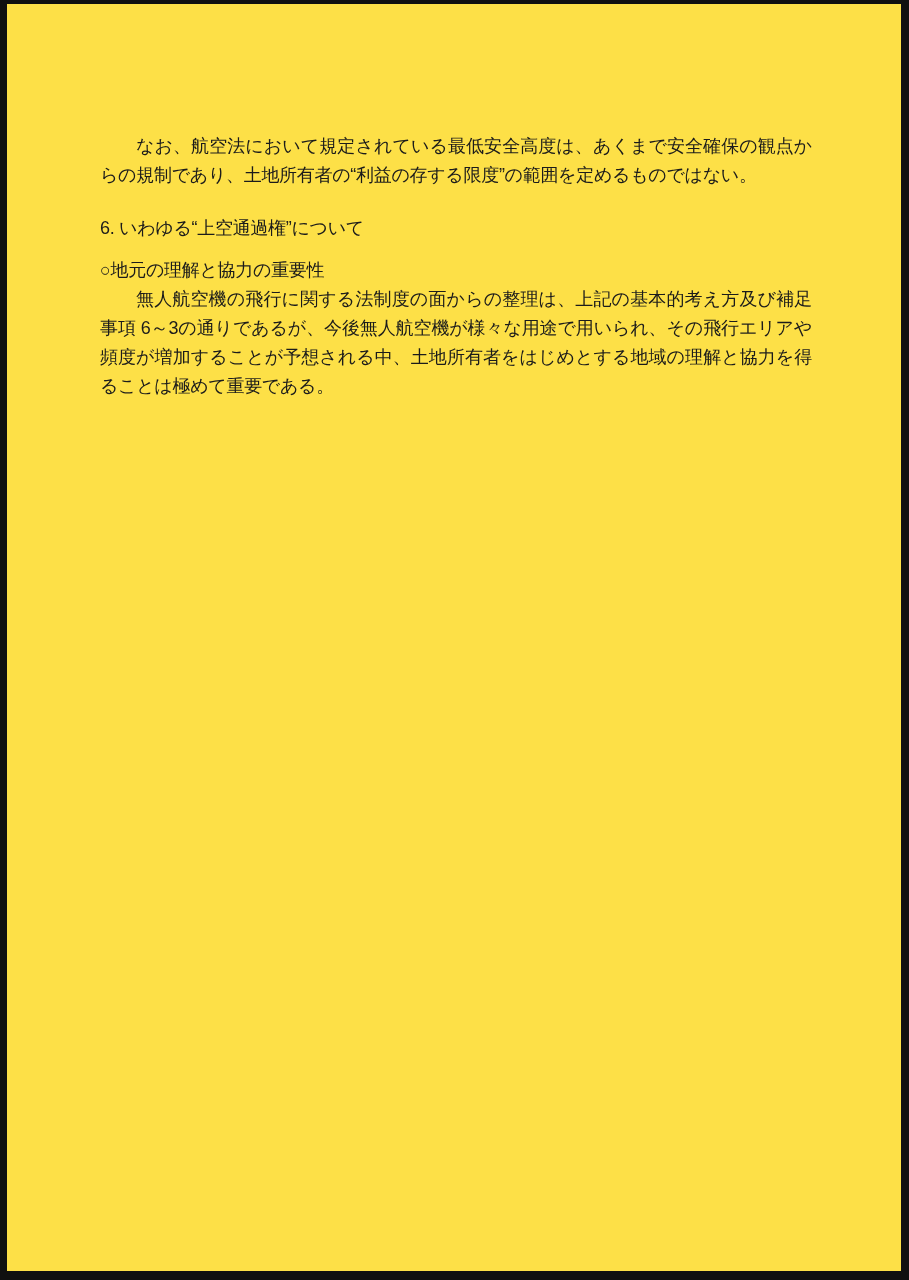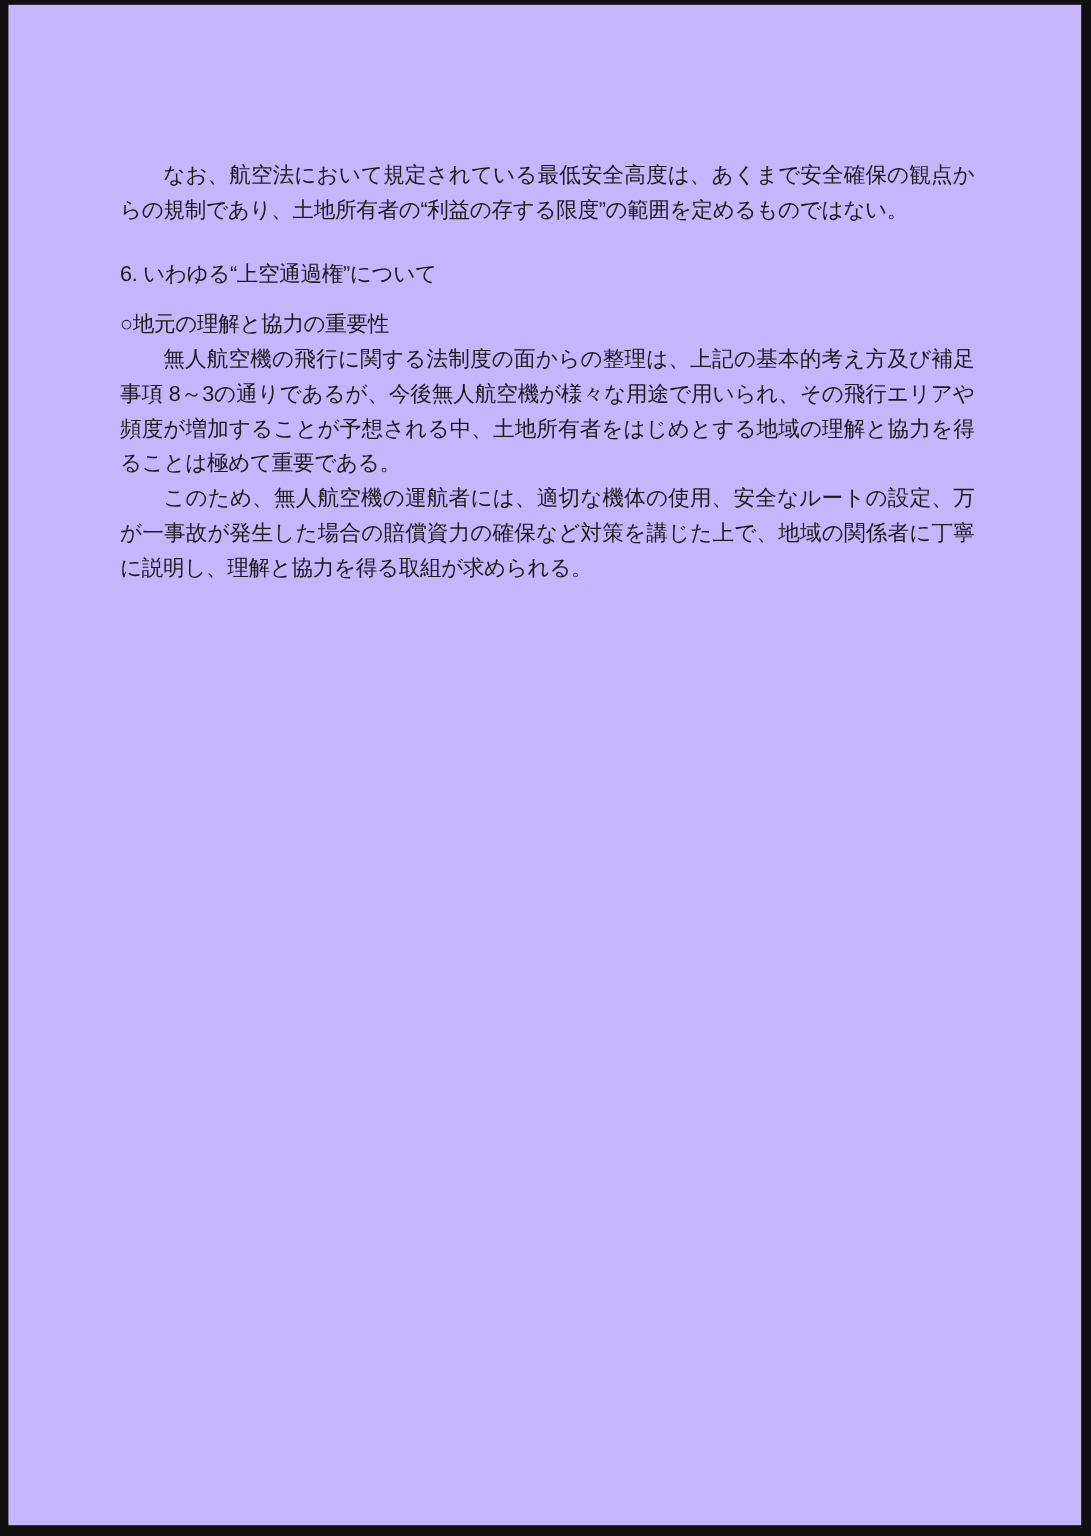--- a/index.html
+++ b/index.html
@@ -15,21 +15,21 @@
     height: 1280px;
     background: #101010;
     overflow: hidden;
   }
   .page {
     position: absolute;
     left: 7px;
     top: 4px;
     right: 8px;
     bottom: 9px;
-    background: #c4b5fd;
+    background: #fde047;
   }
   .content {
     position: absolute;
     left: 93px;
     top: 128px;
     width: 712px;
     color: #1b1b1b;
     font-size: 18px;
     line-height: 29px;
     text-align: justify;
@@ -64,20 +64,19 @@
       <p class="para">なお、航空法において規定されている最低安全高度は、あくまで安全確保の観点からの規制であり、土地所有者の“利益の存する限度”の範囲を定めるものではない。</p>
 
       <h2 class="heading heading-num">6. いわゆる“上空通過権”について</h2>
 
 
 
 
 
       <h2 class="heading heading-circle">○地元の理解と協力の重要性</h2>
 
-      <p class="para">無人航空機の飛行に関する法制度の面からの整理は、上記の基本的考え方及び補足事項 8～3の通りであるが、今後無人航空機が様々な用途で用いられ、その飛行エリアや頻度が増加することが予想される中、土地所有者をはじめとする地域の理解と協力を得ることは極めて重要である。</p>
+      <p class="para">無人航空機の飛行に関する法制度の面からの整理は、上記の基本的考え方及び補足事項 6～3の通りであるが、今後無人航空機が様々な用途で用いられ、その飛行エリアや頻度が増加することが予想される中、土地所有者をはじめとする地域の理解と協力を得ることは極めて重要である。</p>
 
-      <p class="para">このため、無人航空機の運航者には、適切な機体の使用、安全なルートの設定、万が一事故が発生した場合の賠償資力の確保など対策を講じた上で、地域の関係者に丁寧に説明し、理解と協力を得る取組が求められる。</p>
 
 
     </div>
   </div>
 </div>
 
 </body></html>

